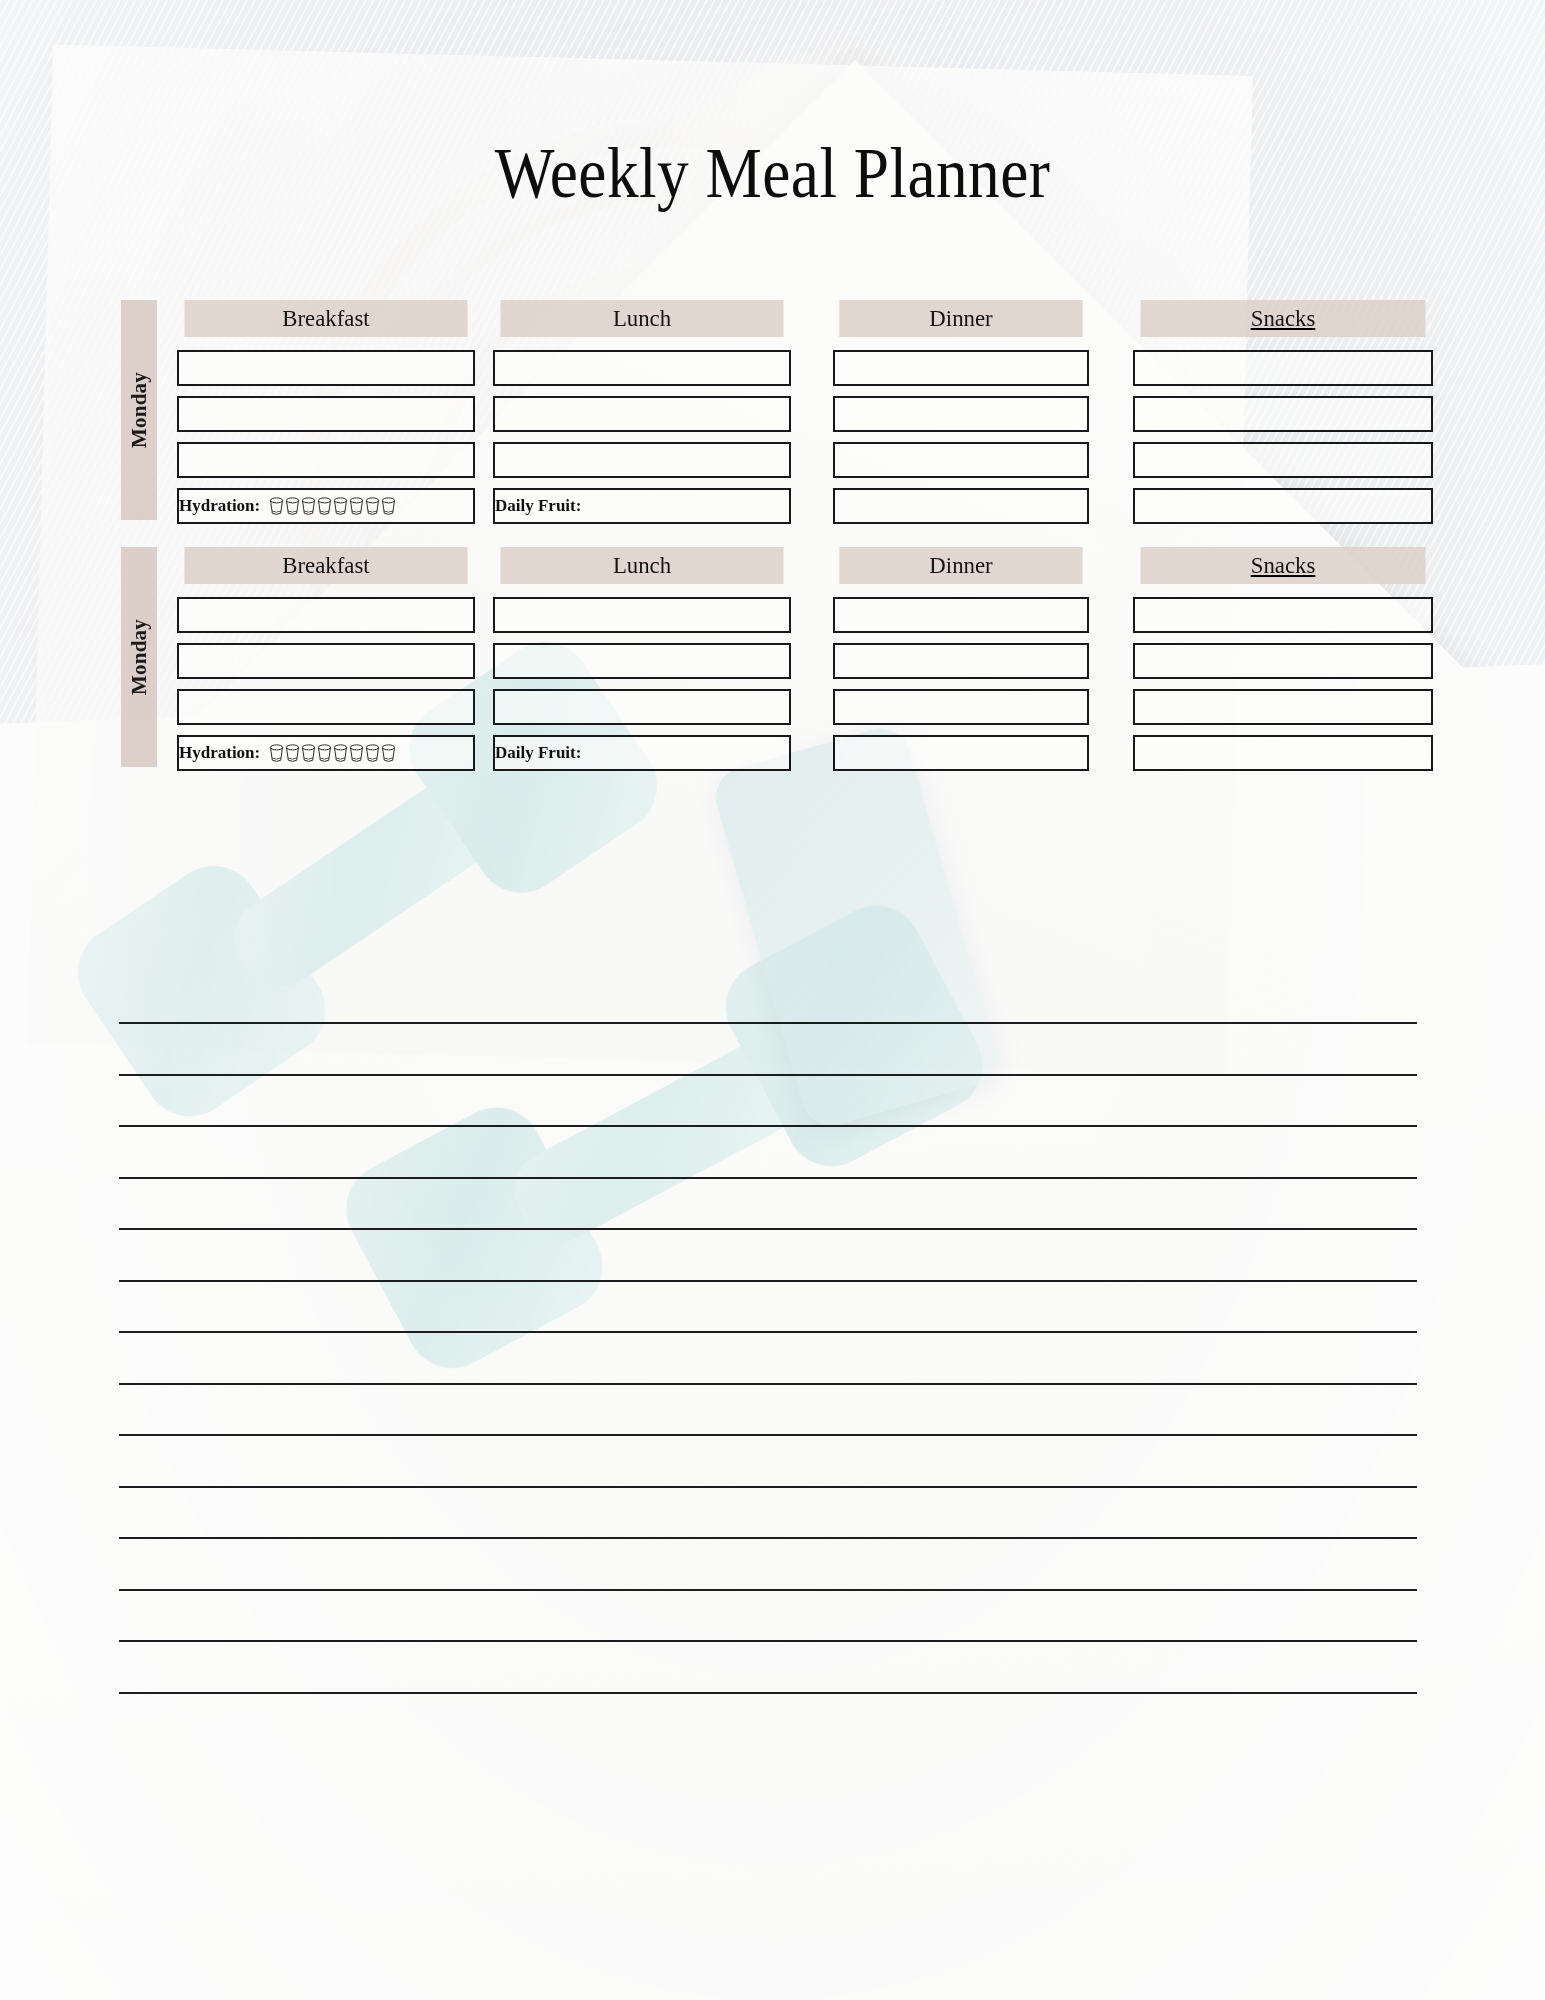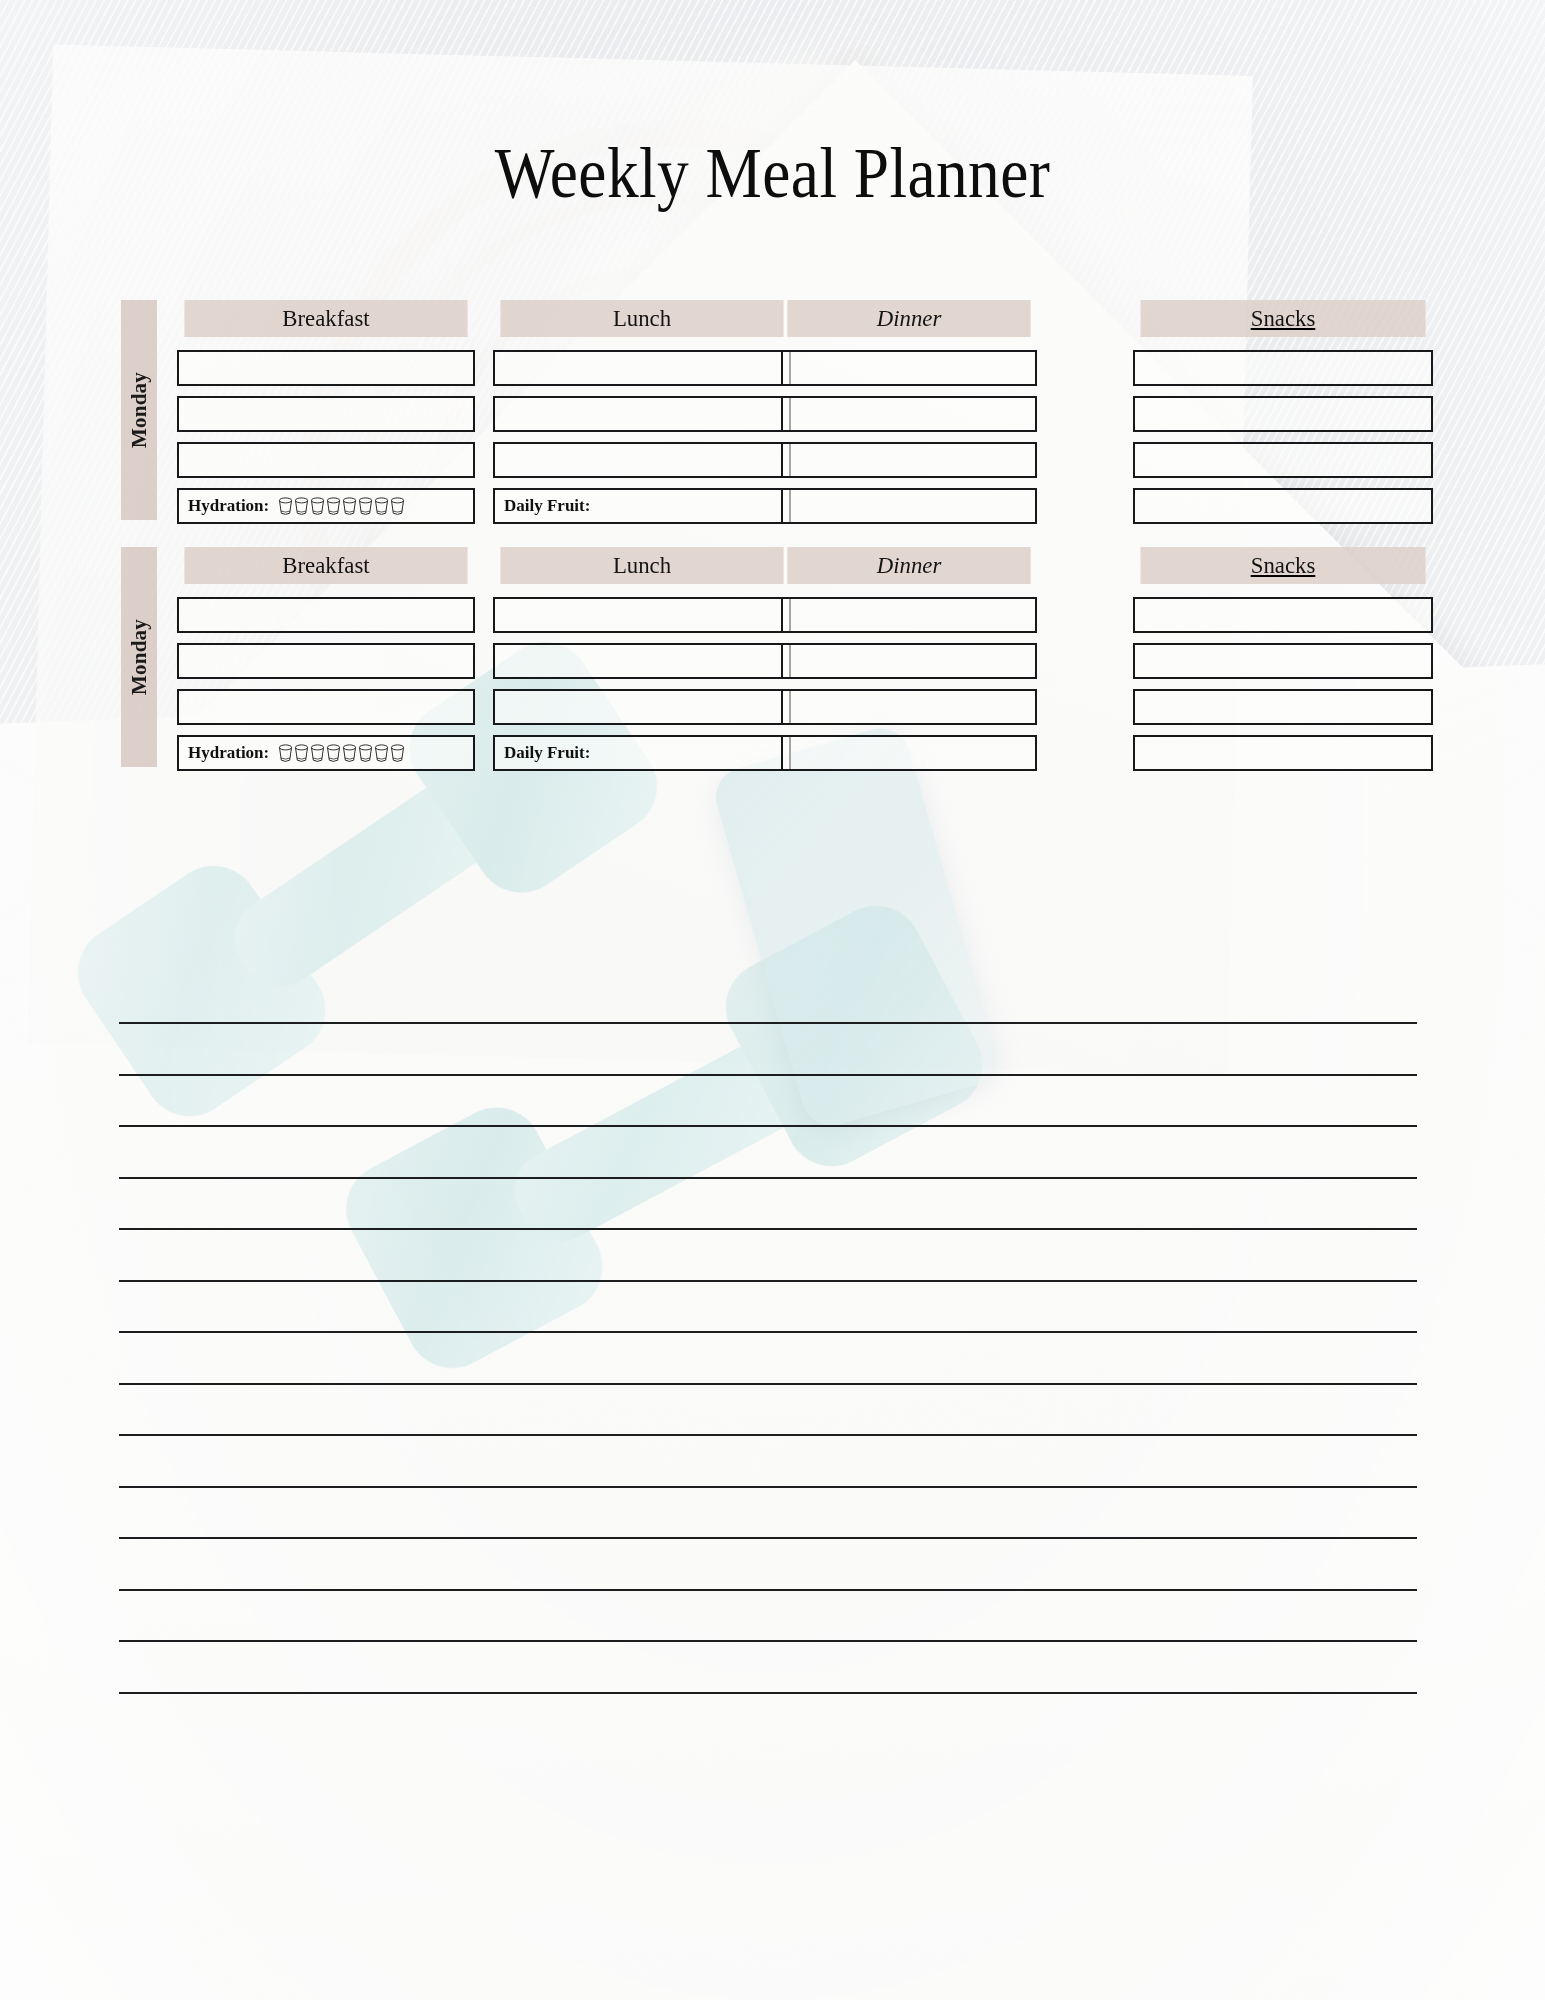--- a/index.html
+++ b/index.html
@@ -81,36 +81,36 @@
   .daytab span{
     position:absolute;left:50%;top:50%;
     transform:translate(-50%,-50%) rotate(-90deg);
     white-space:nowrap;font-size:21px;font-weight:700;color:#1a1a1a;
     font-family:"Liberation Serif",serif;letter-spacing:.2px;
   }
   .cols{position:absolute;left:56px;right:0;top:0;}
   .col{position:absolute;top:0;}
   .c0{left:0px;   width:298px;}
   .c1{left:316px; width:298px;}
-  .c2{left:604px; width:256px;font-style:italic;}
+  .c2{left:656px; width:256px;}
   .c3{left:956px; width:300px;text-decoration:underline;}
 
   .colhead{
     height:37px;line-height:37px;text-align:center;
     background:rgba(222,208,202,.88);
     font-size:24px;color:#141414;font-family:"Liberation Serif",serif;
     transform:scaleX(.95);
   }
   .cell{
     margin-top:10px;height:36px;box-sizing:border-box;
     border:2px solid #16181a;background:rgba(253,253,252,.62);
   }
   .cell.first{margin-top:13px;}
   .cell.special{
-    display:flex;align-items:center;padding-left:9px;gap:9px;
+    display:flex;align-items:center;gap:9px;
   }
   .cell-label{
     font-size:17px;font-weight:700;color:#101010;
     font-family:"Liberation Serif",serif;white-space:nowrap;
   }
   .glasses{display:flex;gap:1px;align-items:center;}
   .glass{display:block;}
 
   
   .notes-band{

